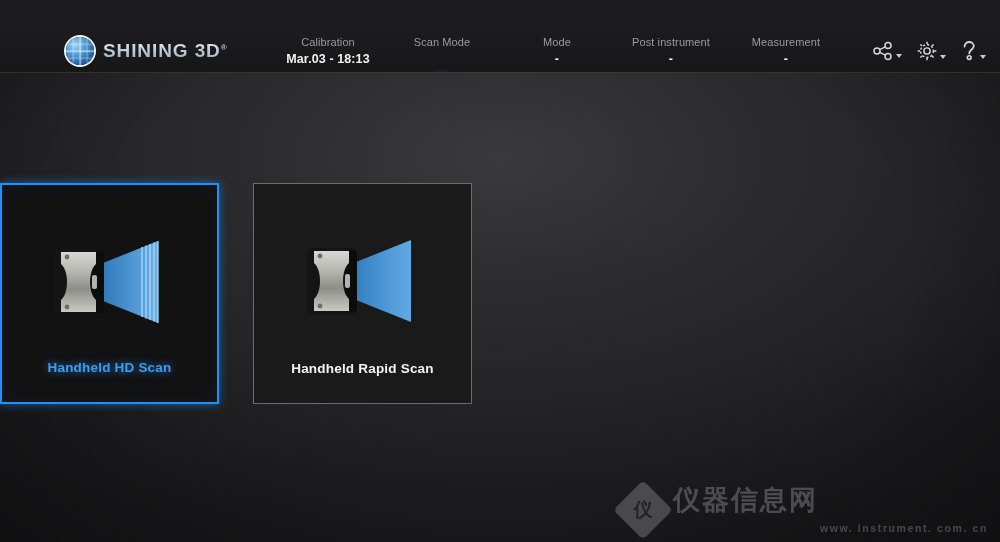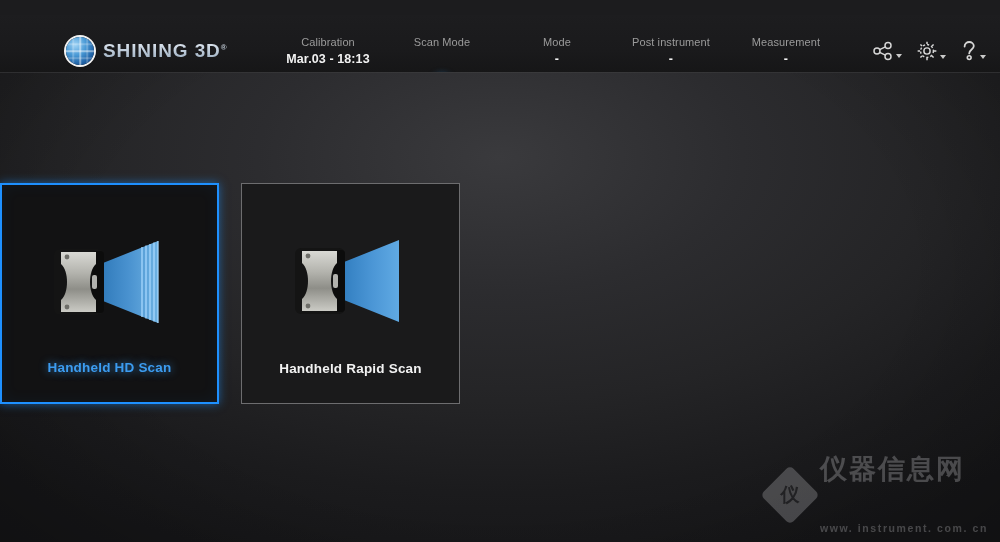--- a/index.html
+++ b/index.html
@@ -127,21 +127,21 @@
 
   .cards{
     position:absolute; left:0; top:110px; width:1000px;
     display:flex; justify-content:flex-start; gap:22px;
   }
   .card{
     width:219px; height:221px; background:#171718;
     display:flex; flex-direction:column; align-items:center; justify-content:flex-start;
     position:relative;
   }
-  .card.unsel{ border:1px solid #6d6d6f; background:#1a1a1b; }
+  .card.unsel{ border:1px solid #6d6d6f; background:#1a1a1b;margin-left:12px; }
   .card.sel{
     border:2px solid #1e90ff; background:#121213;
     box-shadow:0 0 9px rgba(30,144,255,.55), inset 0 0 16px rgba(30,144,255,.06);
   }
   .cardicon{ margin-top:42px; width:160px; height:110px; }
   .cardlabel{
     position:absolute; left:0; bottom:27px; width:100%; text-align:center;
     font-size:13.5px; font-weight:bold; letter-spacing:.2px;
   }
   .card.sel .cardlabel{ color:#3c9cf0; text-shadow:0 0 8px rgba(60,156,240,.75); }
@@ -154,21 +154,21 @@
   }
   .wm-badge{
     width:42px; height:42px; background:#b9b9bd; transform:rotate(45deg);
     border-radius:5px; position:relative; flex:0 0 auto;
   }
   .wm-badge span{
     position:absolute; inset:0; display:flex; align-items:center; justify-content:center;
     transform:rotate(-45deg); color:#3a3a3d; font-size:19px; font-weight:bold;
     font-family:"Liberation Serif", serif;
   }
-  .wm-text{ display:flex; flex-direction:column; gap:2px; }
+  .wm-text{ display:flex; flex-direction:row; gap:2px; }
   .wm-cn{ font-size:27px; font-weight:bold; color:#c6c6ca; letter-spacing:2px; line-height:29px; }
   .wm-url{ font-size:10.5px; font-weight:bold; color:#c0c0c4; letter-spacing:1.6px;margin-top:36px; }
 </style>
 </head>
 <body>
 
 <div id="app">
 
 
   <div class="header">

